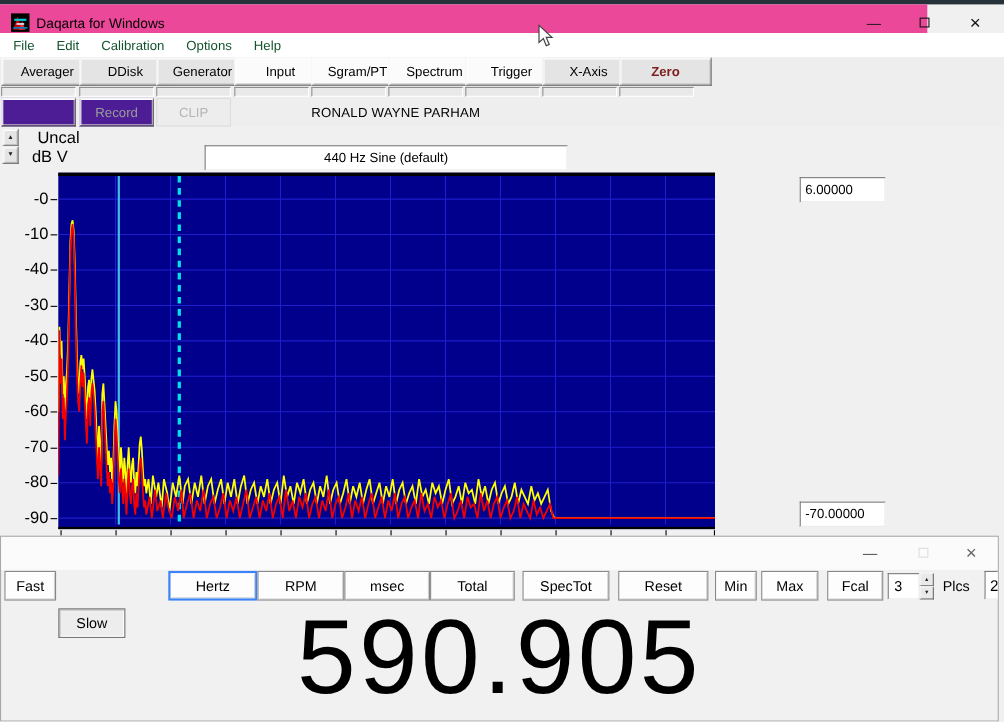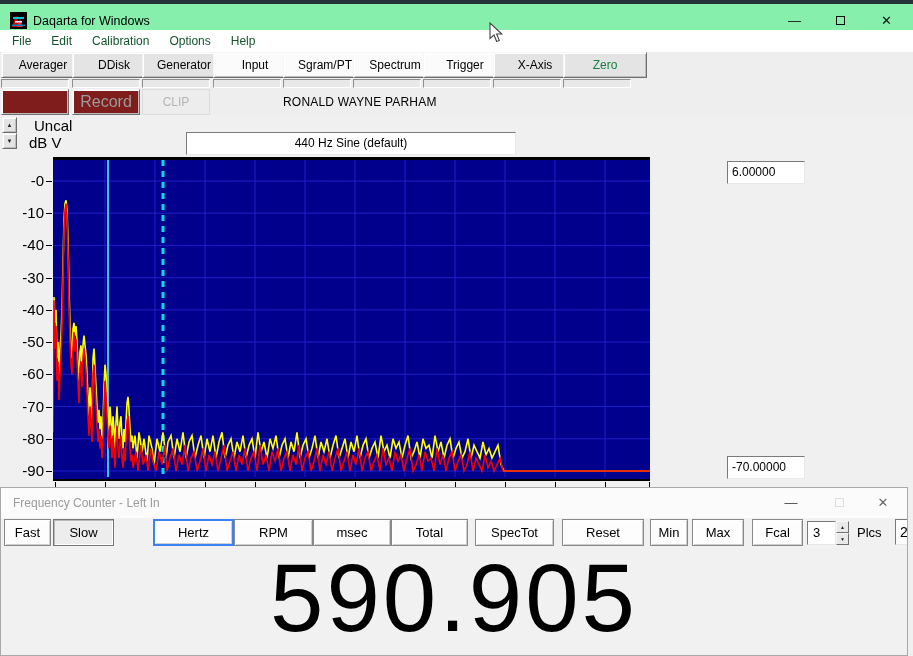--- a/index.html
+++ b/index.html
@@ -2,41 +2,41 @@
 <html><head>
 <meta charset="utf-8">
 <style>
   * { margin:0; padding:0; box-sizing:border-box; }
   html,body { width:913px; height:656px; overflow:hidden; background:#f0f0f0;
     font-family:"Liberation Sans", sans-serif; position:relative; }
   .abs { position:absolute; }
 
   
   #top-strip { left:0; top:0; width:913px; height:4px; background:#26323a; }
-  #title-bar { left:0; top:4px; width:913px; height:26px; background:#86efac; }
+  #title-bar { left:0; top:4px; width:843px; height:26px; background:#ec4899; }
   #app-icon { left:10px; top:8px; width:17px; height:17px; }
   #title-text { left:33px; top:4px; height:26px; line-height:26px; font-size:12.5px; color:#000; }
   .win-ctl { top:4px; width:45px; height:26px; text-align:center; line-height:26px; font-size:13px; color:#111; }
   #btn-min { left:772px; } #btn-max { left:818px; } #btn-close { left:864px; }
   #btn-max .box { display:inline-block; width:9px; height:9px; border:1px solid #111; margin-top:8px; }
   #menu-bar { left:0; top:30px; width:913px; height:22px; background:#ffffff; display:flex; padding-left:2px; }
   .menu-item { font-size:12px; color:#14532d; line-height:22px; padding:0 10px; }
 
   
   #toolbar-area { left:0; top:52px; width:913px; height:63px; background:#eeeeee; }
   .tb-btn { position:absolute; top:0; width:84px; height:26px; font-size:12px; color:#000;
     text-align:center; line-height:24px; background:#e4e4e4;
     border:1px solid; border-color:#f6f6f6 #6e6e6e #6e6e6e #f6f6f6;
     box-shadow: inset 1px 1px 0 #ffffff, inset -1px -1px 0 #bdbdbd; }
   .tb-btn.lit { background:#fbfbfb; }
-  .tb-btn.disabled { color:#15803d; }
+  .tb-btn.disabled { color:#7f1d1d;font-weight:bold; }
   .ind { position:absolute; top:27px; width:68px; height:9px; background:#e9e9e9;
     border:1px solid; border-color:#8f8f8f #ffffff #ffffff #8f8f8f; }
-  .r2-btn { position:absolute; top:37px; width:68px; height:26px; font-size:16px;
-    text-align:center; line-height:24px; background:#7f1d1d;
+  .r2-btn { position:absolute; top:37px; width:68px; height:26px; font-size:12px;
+    text-align:center; line-height:24px; background:#4c1d95;
     border:1px solid; border-color:#f6f6f6 #6e6e6e #6e6e6e #f6f6f6;
     box-shadow: inset 1px 1px 0 #ffffff, inset -1px -1px 0 #bdbdbd; }
   .r2-btn.gray { color:#9b9b9b; }
   .flat-btn { position:absolute; top:37px; width:68px; height:26px; font-size:12px;
     text-align:center; line-height:24px; color:#b5b5b5; background:#ededed; border:1px solid #dcdcdc; }
   #user-name { left:283px; top:37px; height:26px; line-height:26px; font-size:12px; color:#000; letter-spacing:.2px; }
 
   
   .spin-col { width:15px; }
   .spin-btn { width:15px; height:16px; background:#e4e4e4; text-align:center;
@@ -66,21 +66,21 @@
   #freq-title-bar { left:0; top:0; width:906px; height:30px; background:#fbfbfb; }
   #freq-title { left:12px; top:0; height:30px; line-height:30px; font-size:12px; color:#9b9b9b; }
   .fc-ctl { top:0; width:40px; height:30px; text-align:center; line-height:30px; font-size:13px; }
   #fc-min { left:770px; color:#444; } #fc-max { left:818px; } #fc-close { left:862px; color:#666; }
   #fc-max .box { display:inline-block; width:9px; height:9px; border:1px solid #dedede; margin-top:10px; }
   .fc-btn { position:absolute; top:31px; height:27px; background:#fdfdfd; font-size:13px; color:#000;
     text-align:center; line-height:25px;
     border:1px solid #888;
     box-shadow: inset 1px 1px 0 #ffffff, inset -1px -1px 0 #cfcfcf; }
   .fc-btn.pressed { background:#ededed; border-color:#777;
-    box-shadow: inset 1px 1px 0 #b9b9b9, inset -1px -1px 0 #ffffff; }
+    box-shadow: inset 1px 1px 0 #b9b9b9, inset -1px -1px 0 #ffffff; margin-top: 34px; }
   .fc-btn.selected { border:2px solid #3b82f6; line-height:23px; }
   #plcs-field { left:806px; top:33px; width:29px; height:24px; line-height:22px; padding-left:5px; font-size:13px; }
   #plcs-spin { left:835px; top:33px; }
   .fc-spin-btn { width:13px; height:12px; background:#e9e9e9; text-align:center;
     border:1px solid; border-color:#f6f6f6 #6e6e6e #6e6e6e #f6f6f6; font-size:5px; line-height:10px; color:#222; }
   #plcs-label { left:856px; top:31px; height:27px; line-height:27px; font-size:13px; color:#000; }
   #edge-field { left:894px; top:31px; width:20px; height:26px; line-height:24px; padding-left:4px; font-size:14px; }
   #freq-reading { left:0; top:60px; width:906px; height:100px; text-align:center;
     font-size:96px; line-height:100px; color:#000; letter-spacing:3px; }
 
@@ -215,21 +215,20 @@
     <div class="xtick" style="left: 555px;"></div>
     <div class="xtick" style="left: 605px;"></div>
     <div class="xtick" style="left: 649px;"></div>
   </div>
 
 <div class="abs sunken-field" id="field-top">6.00000</div>
 <div class="abs sunken-field" id="field-bottom">-70.00000</div>
 
 <div class="abs" id="freq-win">
   <div class="abs" id="freq-title-bar">
-    <span class="abs" id="freq-title">Frequency Counter - Left In</span>
     <span class="abs fc-ctl" id="fc-min">—</span>
     <span class="abs fc-ctl" id="fc-max"><span class="box"></span></span>
     <span class="abs fc-ctl" id="fc-close">✕</span>
   </div>
 
   <div class="fc-btn" style="left:3px;width:47px">Fast</div>
   <div class="fc-btn pressed" style="left:52px;width:61px">Slow</div>
   <div class="fc-btn selected" style="left:152px;width:81px">Hertz</div>
   <div class="fc-btn" style="left:233px;width:79px">RPM</div>
   <div class="fc-btn" style="left:312px;width:78px">msec</div>

